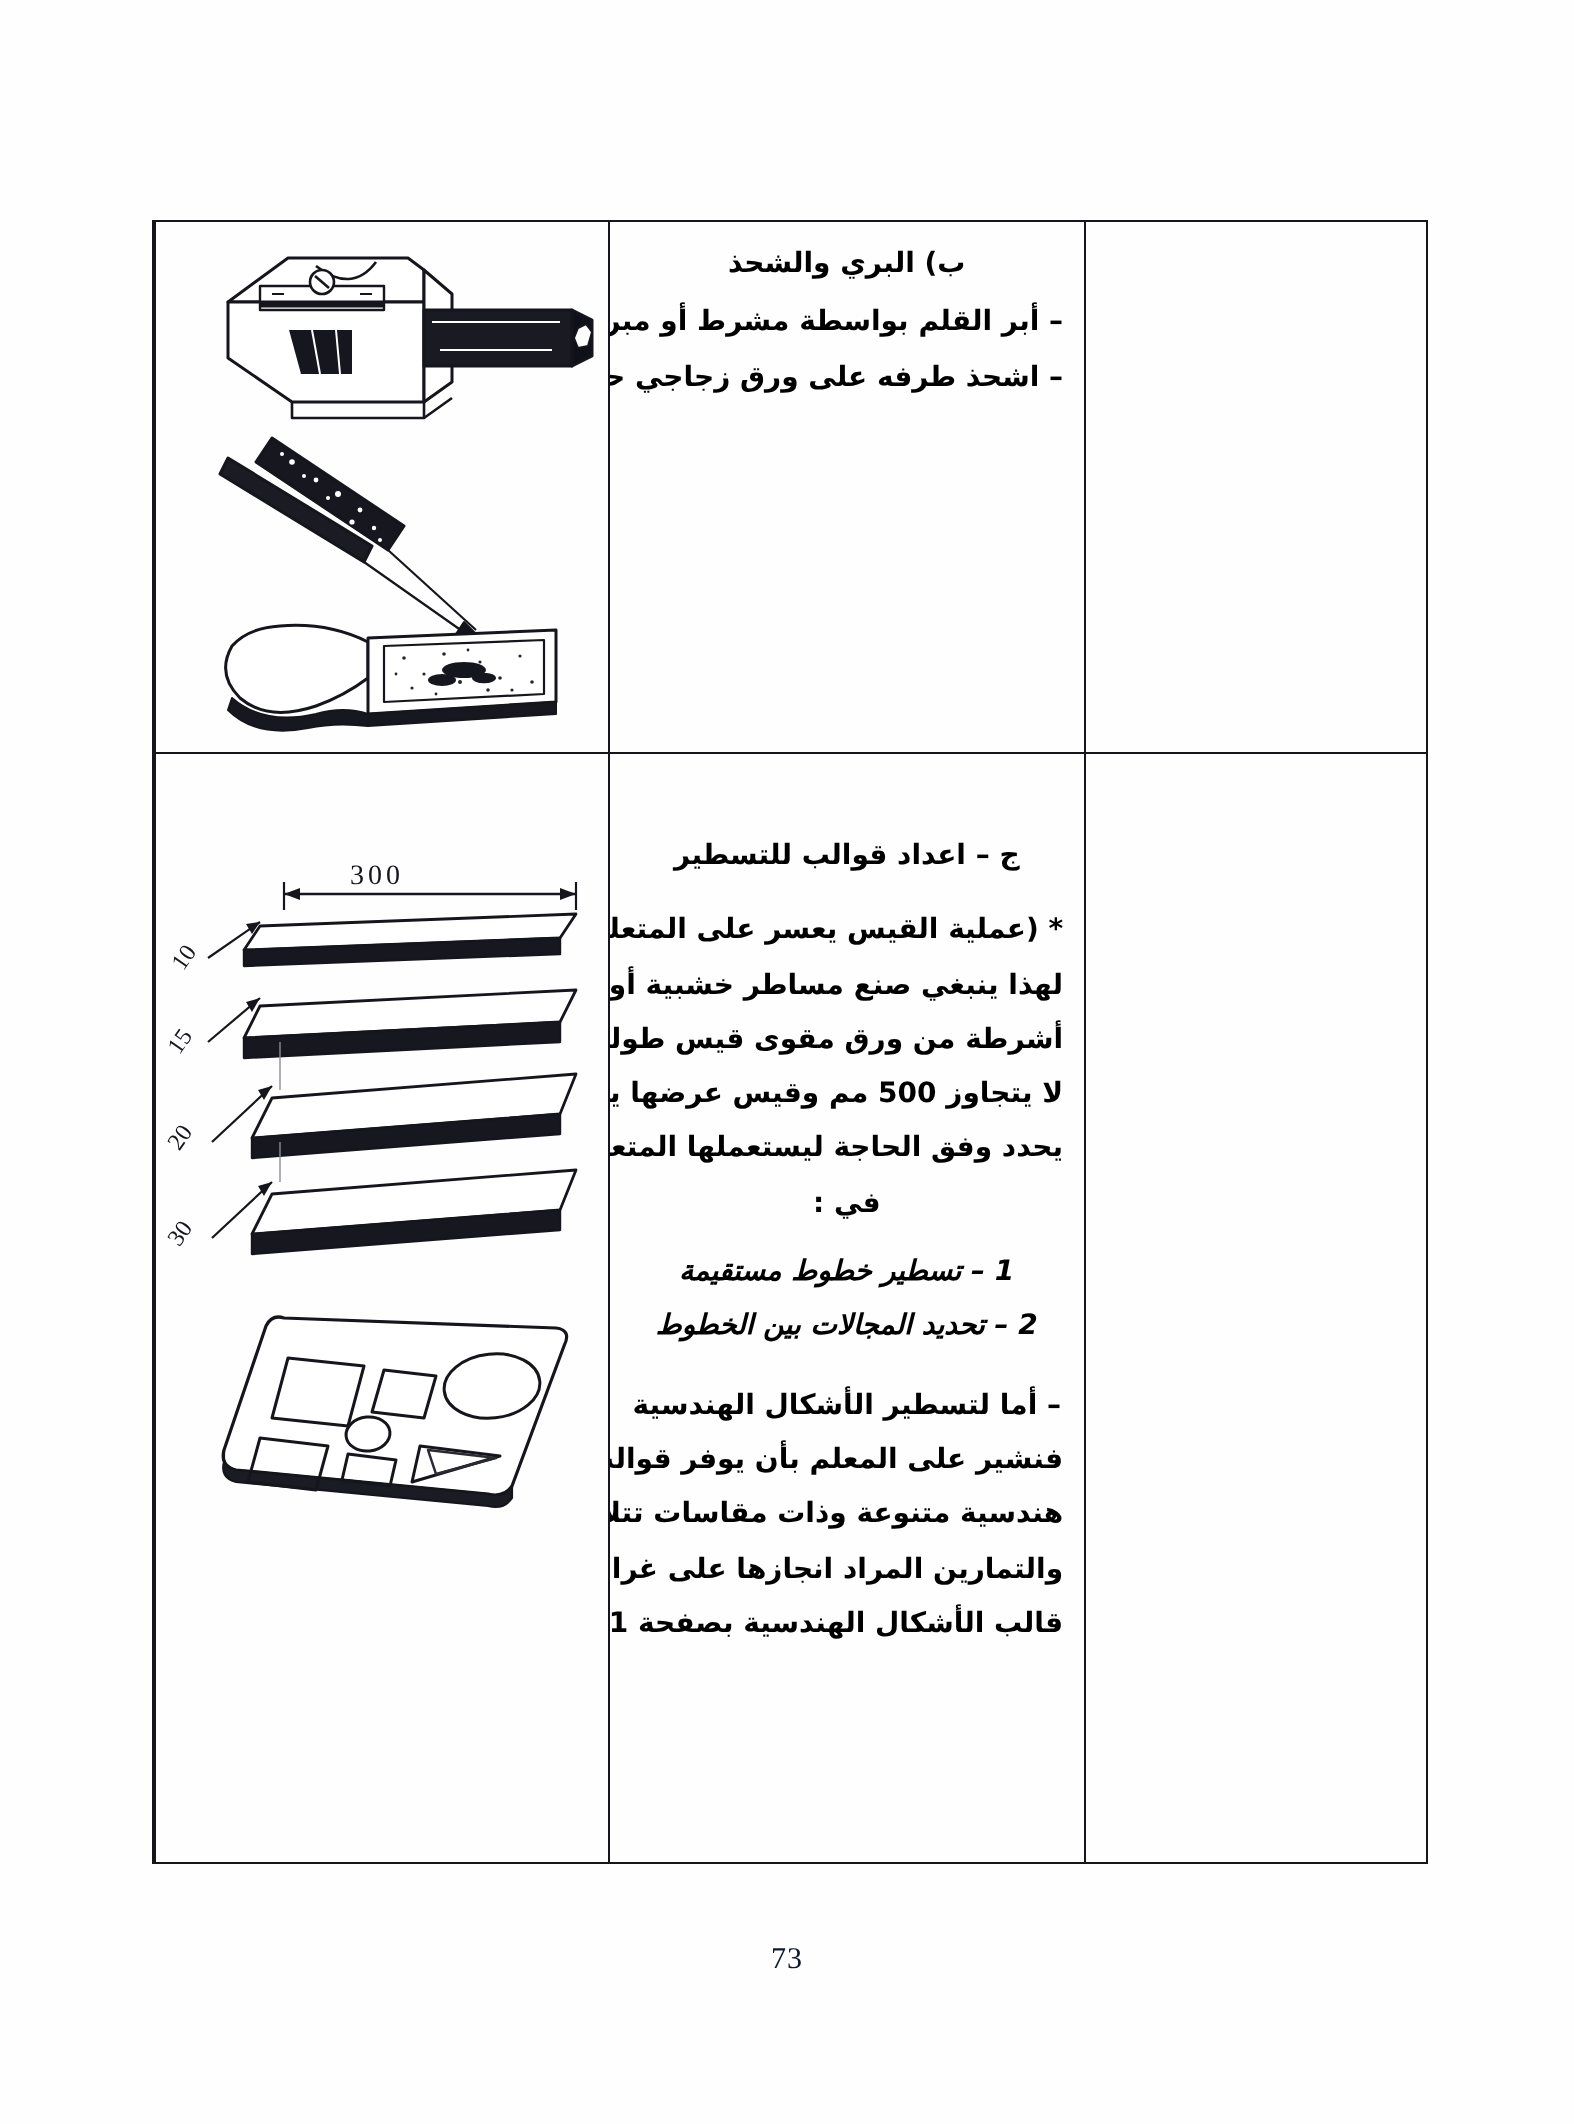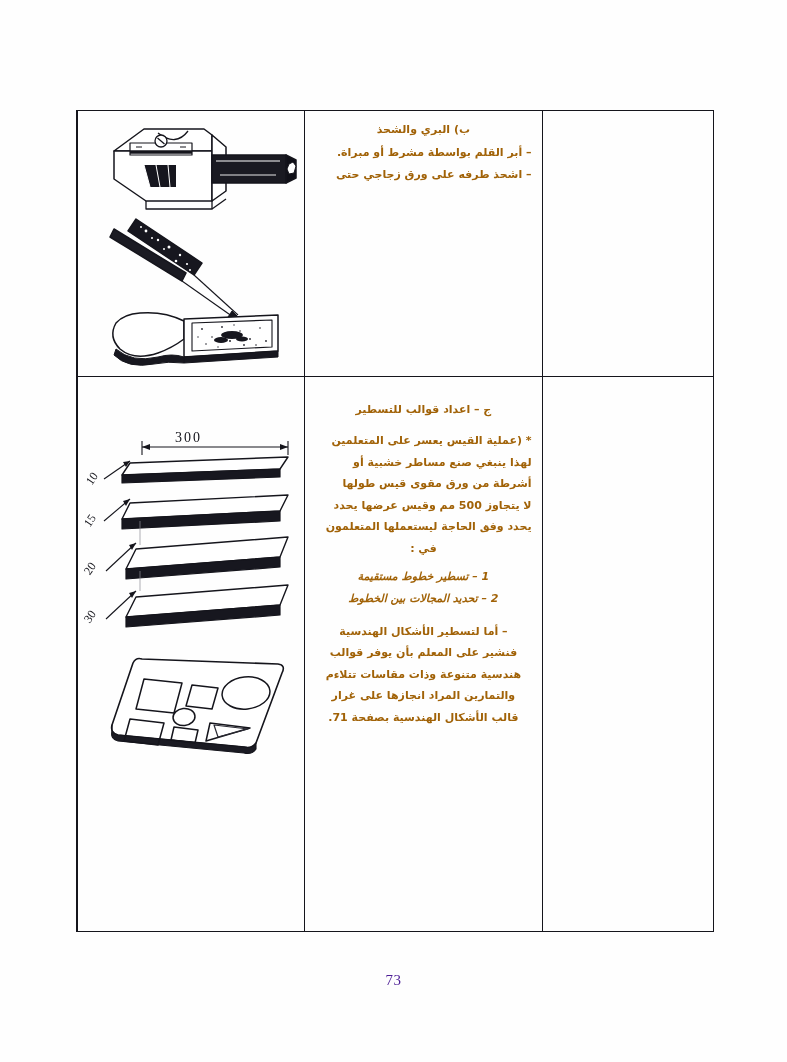--- a/index.html
+++ b/index.html
@@ -55,25 +55,25 @@
   .col-illustration { width: 228px; }
   .col-text         { width: 238px; }
   .col-narrow-a     { width: 131px; }
   .col-narrow-b     { width: 41px; }
 
   
   .text-body {
     padding: 8px 10px 6px 10px;
     direction: rtl;
     text-align: right;
-    font-size: 11px;
+    font-size: 14px;
     line-height: 1.95;
     font-weight: 700;
     letter-spacing: -0.1px;
-    color: #a16207;
+    color: #000000;
   }
   .text-body .heading {
     font-weight: 700;
     text-align: center;
     margin-bottom: 2px;
   }
   .text-body .para-line { white-space: nowrap; }
   .text-body .centered  { text-align: center; }
   .text-body .spacer-sm { height: 7px; }
   .text-body .spacer-md { height: 12px; }
@@ -88,21 +88,21 @@
 
   
   #page-number {
     position: absolute;
     left: 0;
     right: 0;
     top: 972px;
     text-align: center;
     font-family: "Liberation Serif", serif;
     font-size: 15px;
-    color: #4c1d95;
+    color: #0f172a;
     letter-spacing: 0.5px;
   }
 </style>
 </head>
 <body>
 
 <div id="page-sheet">
 
   <div id="worksheet-table">
 
@@ -233,21 +233,21 @@
       <div class="cell col-narrow-b last">
         <div class="text-body"></div>
       </div>
 
       <div class="cell col-narrow-a">
         <div class="text-body"></div>
       </div>
 
       <div class="cell col-text">
         <div class="text-body">
-          <div class="heading" style="margin-top:14px; margin-bottom:10px;">ج – اعداد قوالب للتسطير</div>
+          <div class="heading" style="margin-top:30px; margin-bottom:10px;">ج – اعداد قوالب للتسطير</div>
           <div class="para-line">* (عملية القيس يعسر على المتعلمين</div>
           <div class="para-line">لهذا ينبغي صنع مساطر خشبية أو</div>
           <div class="para-line">أشرطة من ورق مقوى قيس طولها</div>
           <div class="para-line">لا يتجاوز 500 مم وقيس عرضها يحدد</div>
           <div class="para-line">يحدد وفق الحاجة ليستعملها المتعلمون</div>
           <div class="centered">في :</div>
           <div class="spacer-sm"></div>
           <div class="numbered">1 – تسطير خطوط مستقيمة</div>
           <div class="numbered">2 – تحديد المجالات بين الخطوط</div>
           <div class="spacer-md"></div>

